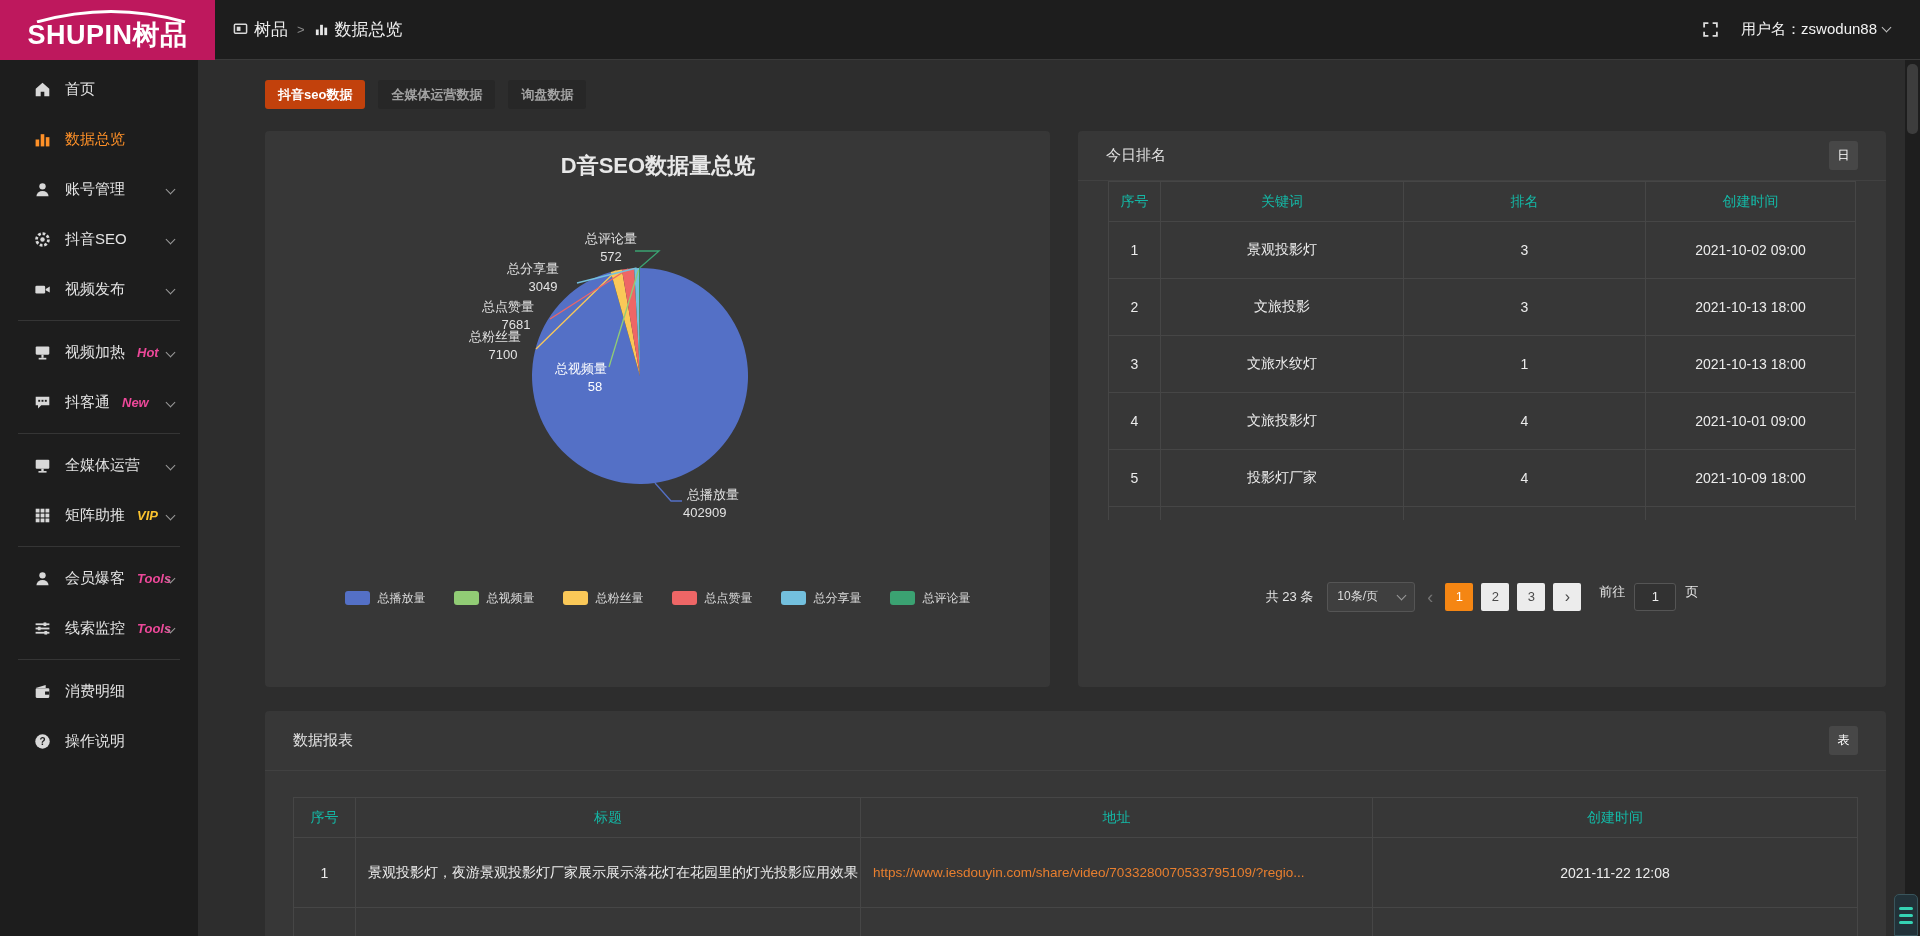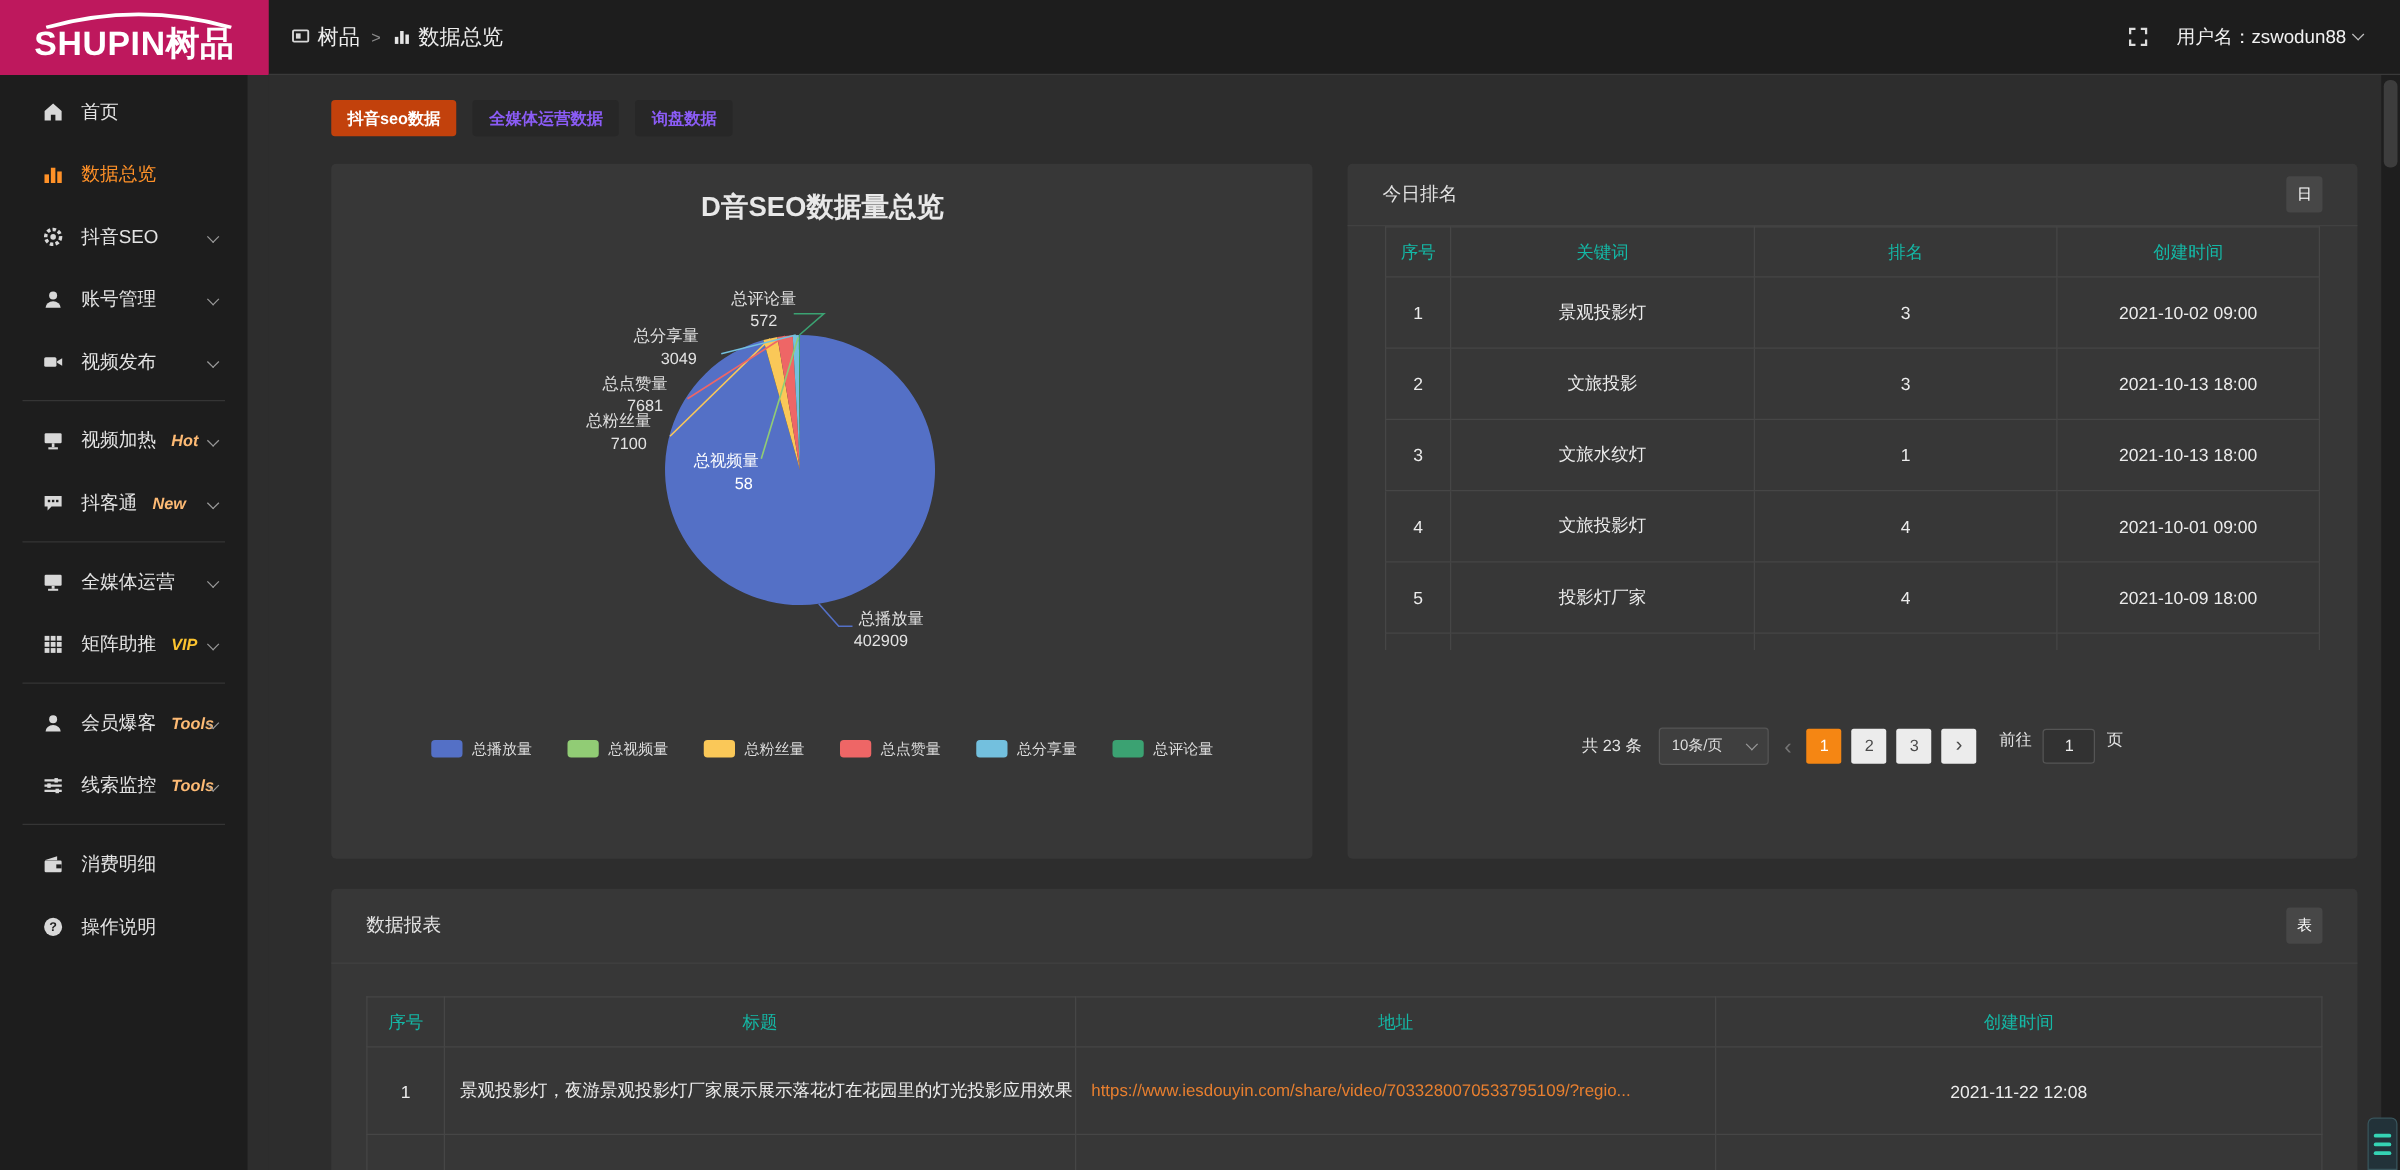--- a/index.html
+++ b/index.html
@@ -22,29 +22,29 @@
   .user-box { display:flex; align-items:center; gap:6px; color:#f2f2f2; font-size:15px; cursor:pointer; }
   .chev { width:7px; height:7px; border-right:1.5px solid #c0c0c0; border-bottom:1.5px solid #c0c0c0; transform:rotate(45deg); display:inline-block; }
   .chev.up-offset { margin-top:-4px; }
 
   
   .sidebar { position:absolute; left:0; top:60px; bottom:0; width:198px; background:#1d1d1d; padding-top:4px; }
   .side-item { position:relative; height:50px; display:flex; align-items:center; padding-left:34px; cursor:pointer; color:#e3e3e3; font-size:15px; }
   .side-item .icon { width:17px; height:17px; margin-right:14px; flex:0 0 17px; display:flex; align-items:center; justify-content:center; }
   .side-item.active { color:#ff9128; }
   .side-item .badge { margin-left:12px; font-size:13px; font-style:italic; font-weight:bold; }
-  .badge-red { color:#fdba74; }
+  .badge-red { color:#ec4899; }
   .badge-vip { color:#fbc32f; }
   .side-item .chev { position:absolute; right:24px; border-color:#9a9a9a; }
   .side-divider { border-top:1px solid #353535; margin:6px 18px; }
 
   
   .main { position:absolute; left:215px; top:60px; right:0; bottom:0; background:#2d2d2d; padding:20px 0 0 50px; }
   .tabs { display:flex; gap:13px; }
-  .tab { height:29px; padding:0 13px; border:none; border-radius:3px; background:#272727; color:#8b5cf6;
+  .tab { height:29px; padding:0 13px; border:none; border-radius:3px; background:#272727; color:#a3a3a3;
     font-size:13px; font-weight:bold; cursor:pointer; font-family:inherit; }
   .tab.active { background:#c2410c; color:#fff; }
 
   .cards-row { display:flex; gap:28px; margin-top:22px; }
   .card { background:#373737; border-radius:4px; }
   .card-header { height:62px; display:flex; align-items:center; justify-content:space-between; padding:0 28px; border-bottom:1px solid #414141; }
   .card-title { color:#e3e3e3; font-size:15px; }
   .corner-btn { width:29px; height:29px; border-radius:3px; background:#474747; color:#fff; font-size:12px; border:none;
     cursor:pointer; display:flex; align-items:center; justify-content:center; font-family:inherit; }
 
@@ -160,36 +160,36 @@
           <rect x="6.3" y="3" width="3.4" height="11.5" fill="#ff9128"></rect>
           <rect x="11.1" y="5.8" width="3.4" height="8.7" fill="#ff9128"></rect>
         </svg>
       </span>
       <span>数据总览</span>
     </div>
 
     <div class="side-item">
       <span class="icon">
         <svg width="17" height="17" viewBox="0 0 16 16">
+          <circle cx="8" cy="5" r="3" fill="#d8d8d8"></circle>
+          <path d="M2.3 14.3 a5.7 4.8 0 0 1 11.4 0 Z" fill="#d8d8d8"></path>
+        </svg>
+      </span>
+      <span>账号管理</span>
+      <i class="chev"></i>
+    </div>
+
+    <div class="side-item">
+      <span class="icon">
+        <svg width="17" height="17" viewBox="0 0 16 16">
           <circle cx="8" cy="8" r="5.6" fill="none" stroke="#d8d8d8" stroke-width="2.6" stroke-dasharray="2.6 1.7"></circle>
           <circle cx="8" cy="8" r="2.1" fill="#d8d8d8"></circle>
         </svg>
       </span>
       <span>抖音SEO</span>
-      <i class="chev"></i>
-    </div>
-
-    <div class="side-item">
-      <span class="icon">
-        <svg width="17" height="17" viewBox="0 0 16 16">
-          <circle cx="8" cy="5" r="3" fill="#d8d8d8"></circle>
-          <path d="M2.3 14.3 a5.7 4.8 0 0 1 11.4 0 Z" fill="#d8d8d8"></path>
-        </svg>
-      </span>
-      <span>账号管理</span>
       <i class="chev"></i>
     </div>
 
     <div class="side-item">
       <span class="icon">
         <svg width="17" height="17" viewBox="0 0 16 16">
           <rect x="1.3" y="4.5" width="9.2" height="7.2" rx="1.2" fill="#d8d8d8"></rect>
           <path d="M11 7.6 L14.8 5.2 V10.9 L11 8.6 Z" fill="#d8d8d8"></path>
         </svg>
       </span>

